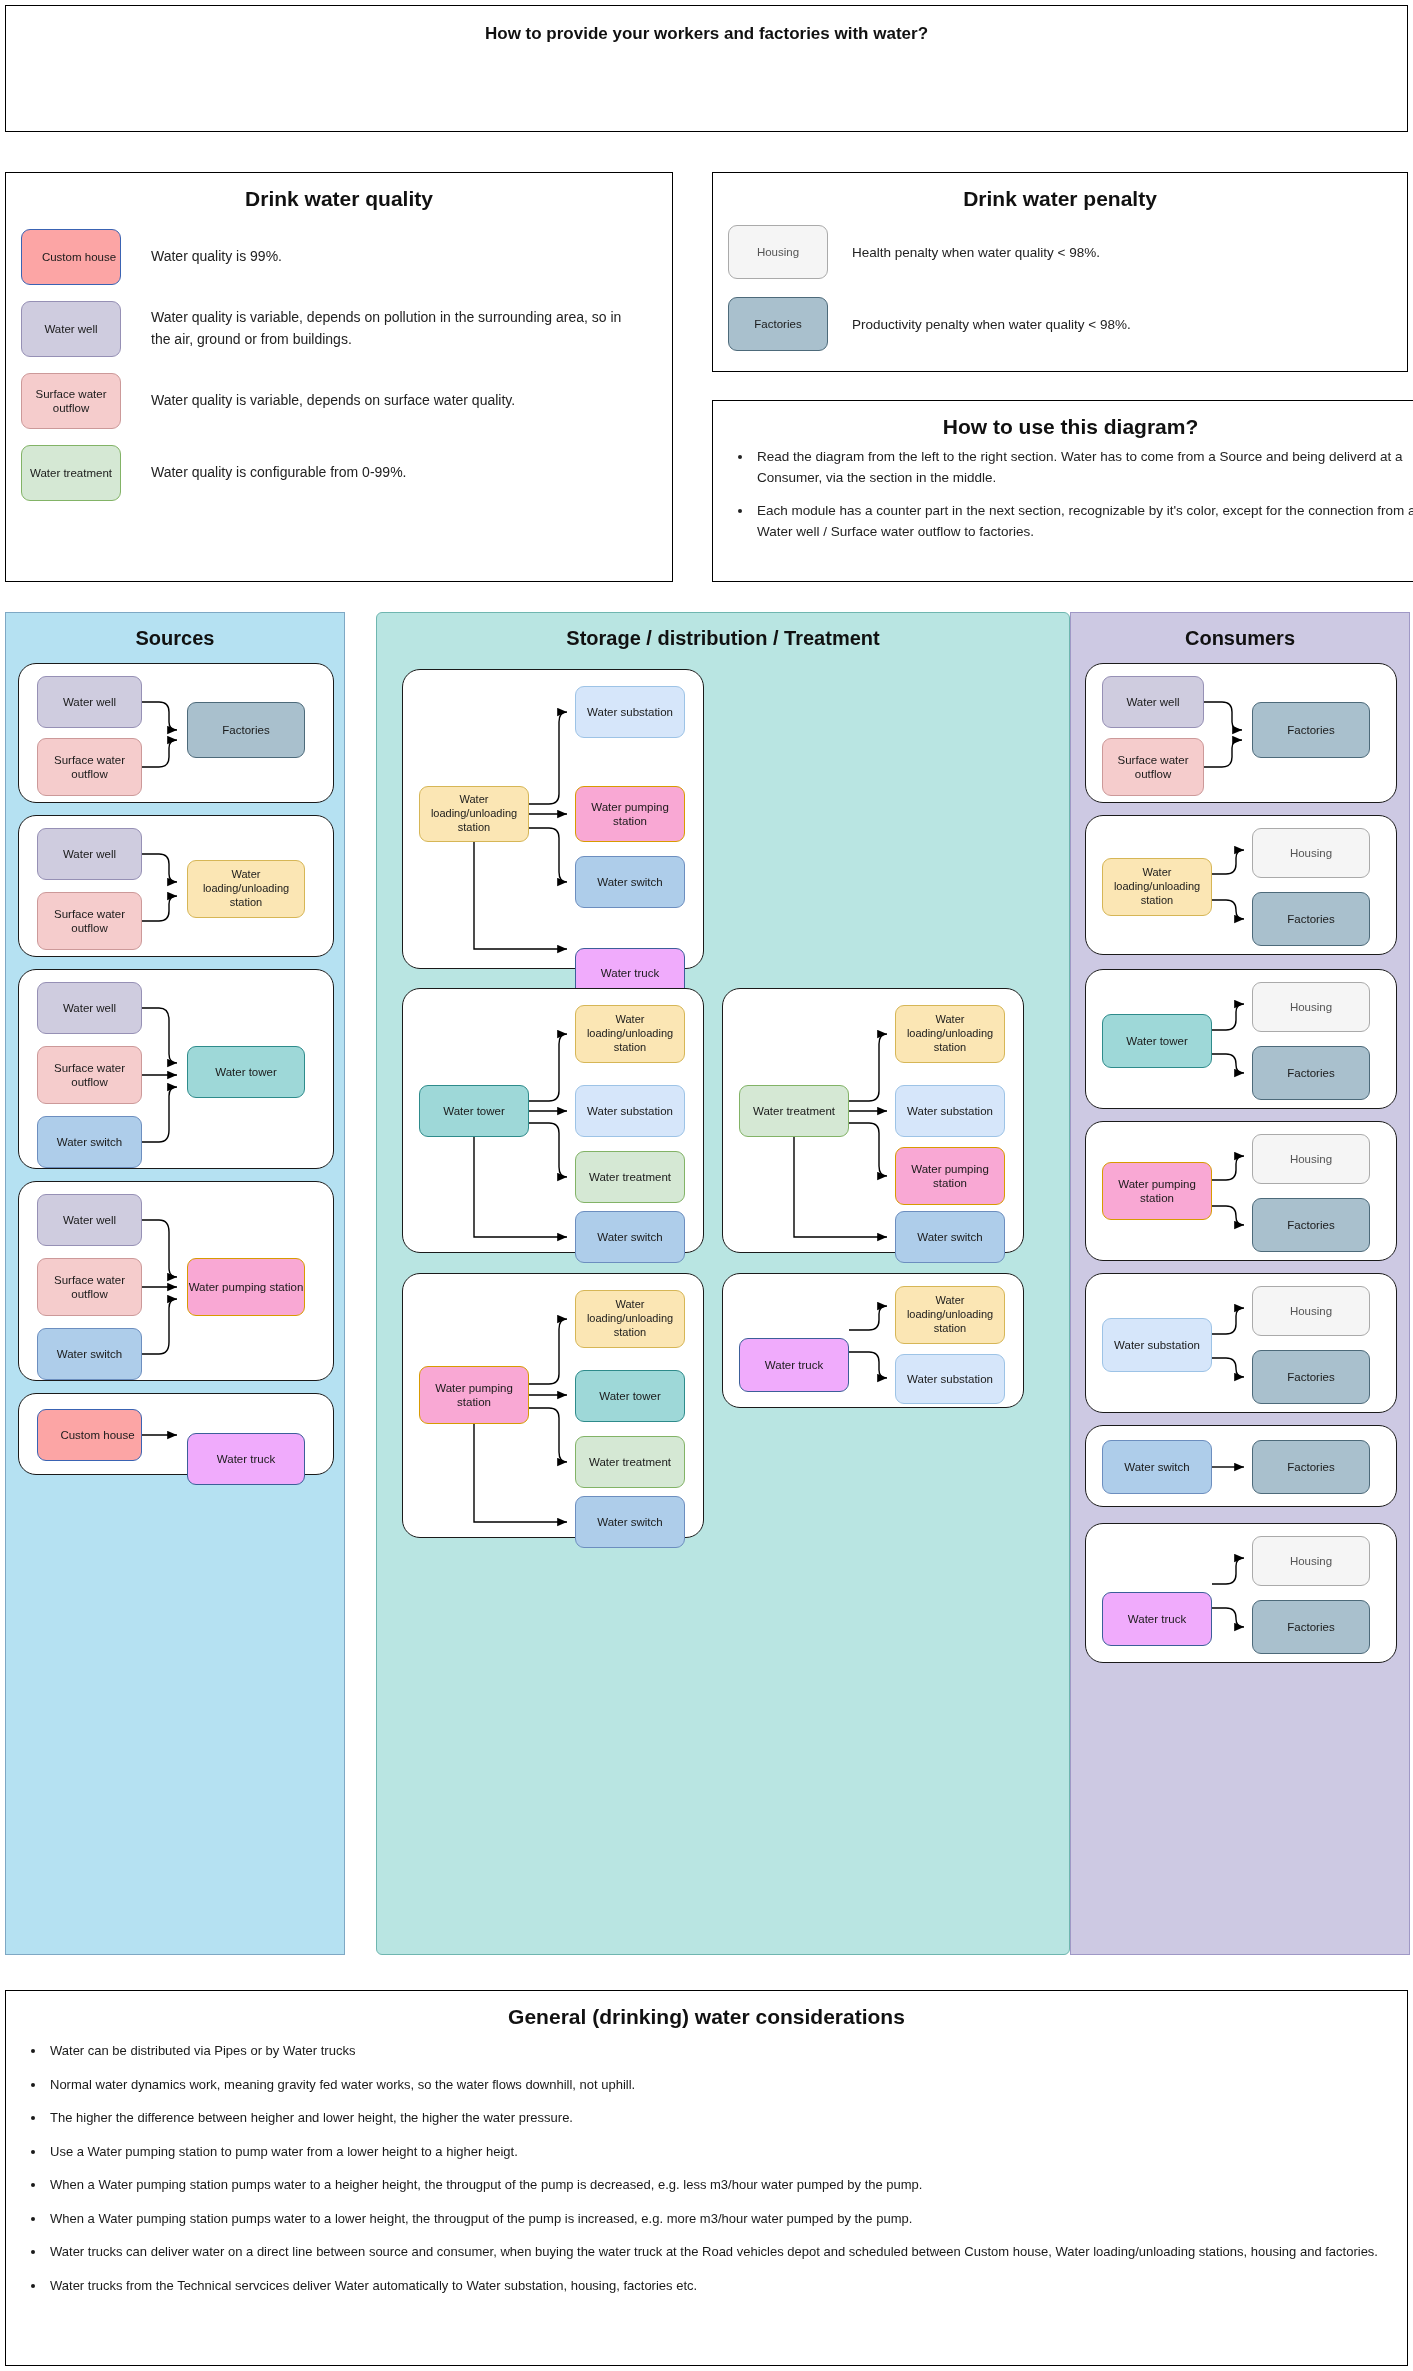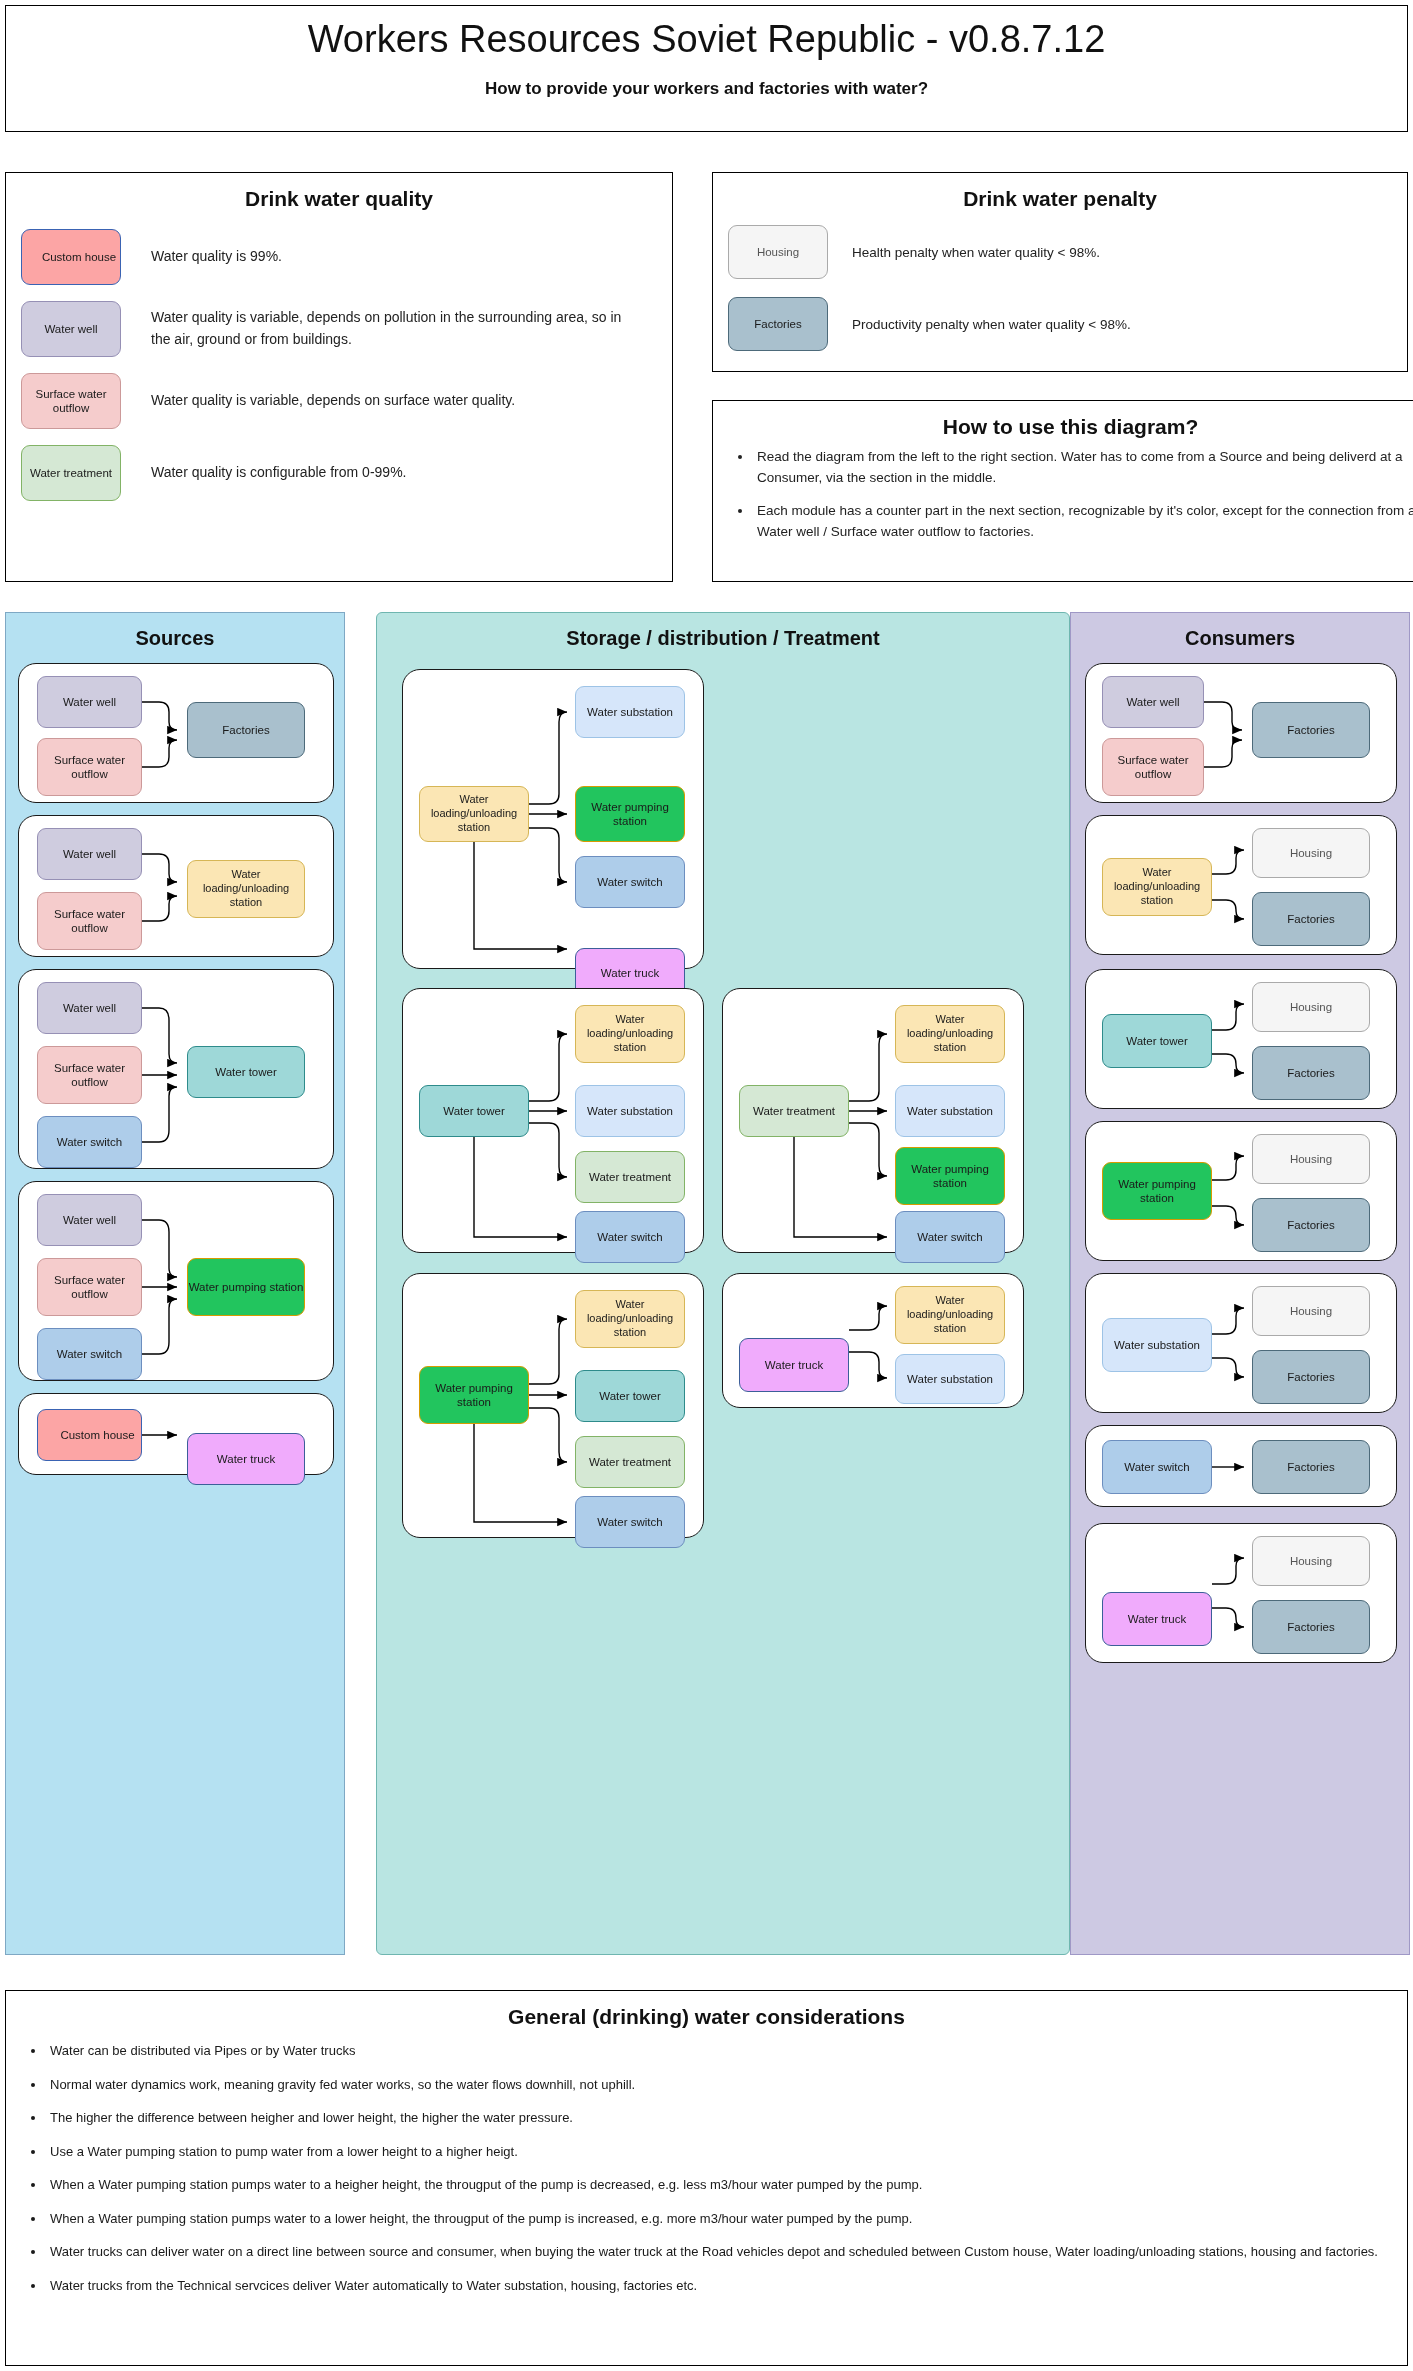--- a/index.html
+++ b/index.html
@@ -46,21 +46,21 @@
 
   
   .c-customhouse { background:#fca5a5; border-color:#3a63b3;padding-left:16px; }
   .c-well        { background:#cfccdf; border-color:#9690b5; }
   .c-surface     { background:#f5cccc; border-color:#c99; }
   .c-treatment   { background:#d5e8d4; border-color:#82b366; }
   .c-housing     { background:#f5f5f5; border-color:#aaa; color:#555; }
   .c-factories   { background:#a9c0cd; border-color:#4d6a7a; }
   .c-loadstation { background:#fbe6b4; border-color:#d6b656; }
   .c-tower       { background:#9ed8d8; border-color:#2e8b8b; }
-  .c-pumping     { background:#22c55e; border-color:#d79b00; }
+  .c-pumping     { background:#f9a8d4; border-color:#d79b00; }
   .c-switch      { background:#aecdea; border-color:#6c8ebf; }
   .c-truck       { background:#f0abfc; border-color:#3c5f99;margin-top:24px; }
   .c-substation  { background:#d6e6fa; border-color:#9dc3e6; }
 
   
   .column { position:absolute; border:1px solid #7ea8c4; }
   #col-sources  { left:5px;   top:612px;  width:340px;  height:1343px; background:#b5e1f2; }
   #col-storage  { left:376px; top:612px;  width:694px;  height:1343px; background:#b9e5e2; border-color:#6fb6b0;border-radius:6px;}
   #col-consumers{ left:1070px;top:612px;  width:340px;  height:1343px; background:#cdc9e3; border-color:#9f98c6;}
   .col-title { text-align:center; font-weight:bold; font-size:20px; margin-top:14px; color:#111; }
@@ -73,21 +73,20 @@
   
   #general { left:5px; top:1990px; width:1403px; height:376px; }
   #general .g-title { text-align:center; font-size:21px; font-weight:bold; margin-top:14px; }
   #general ul { margin:12px 0 0 0; padding-left:40px; }
   #general li { font-size:13px; line-height:1.5; margin-bottom:14px; color:#1a1a1a; padding-left:4px; }
 </style>
 </head>
 <body>
 
 <div class="panel" id="header">
-  <div class="t1">Workers Resources Soviet Republic - v0.8.7.12</div>
   <div class="t2">How to provide your workers and factories with water?</div>
 </div>
 
 <div class="panel" id="quality">
   <div class="p-title">Drink water quality</div>
 
   <div class="q-row" style="margin-top:18px;">
     <div class="node chip c-customhouse" style="width:100px;height:56px;">Custom house</div>
     <div class="qtext">Water quality is 99%.</div>
   </div>

